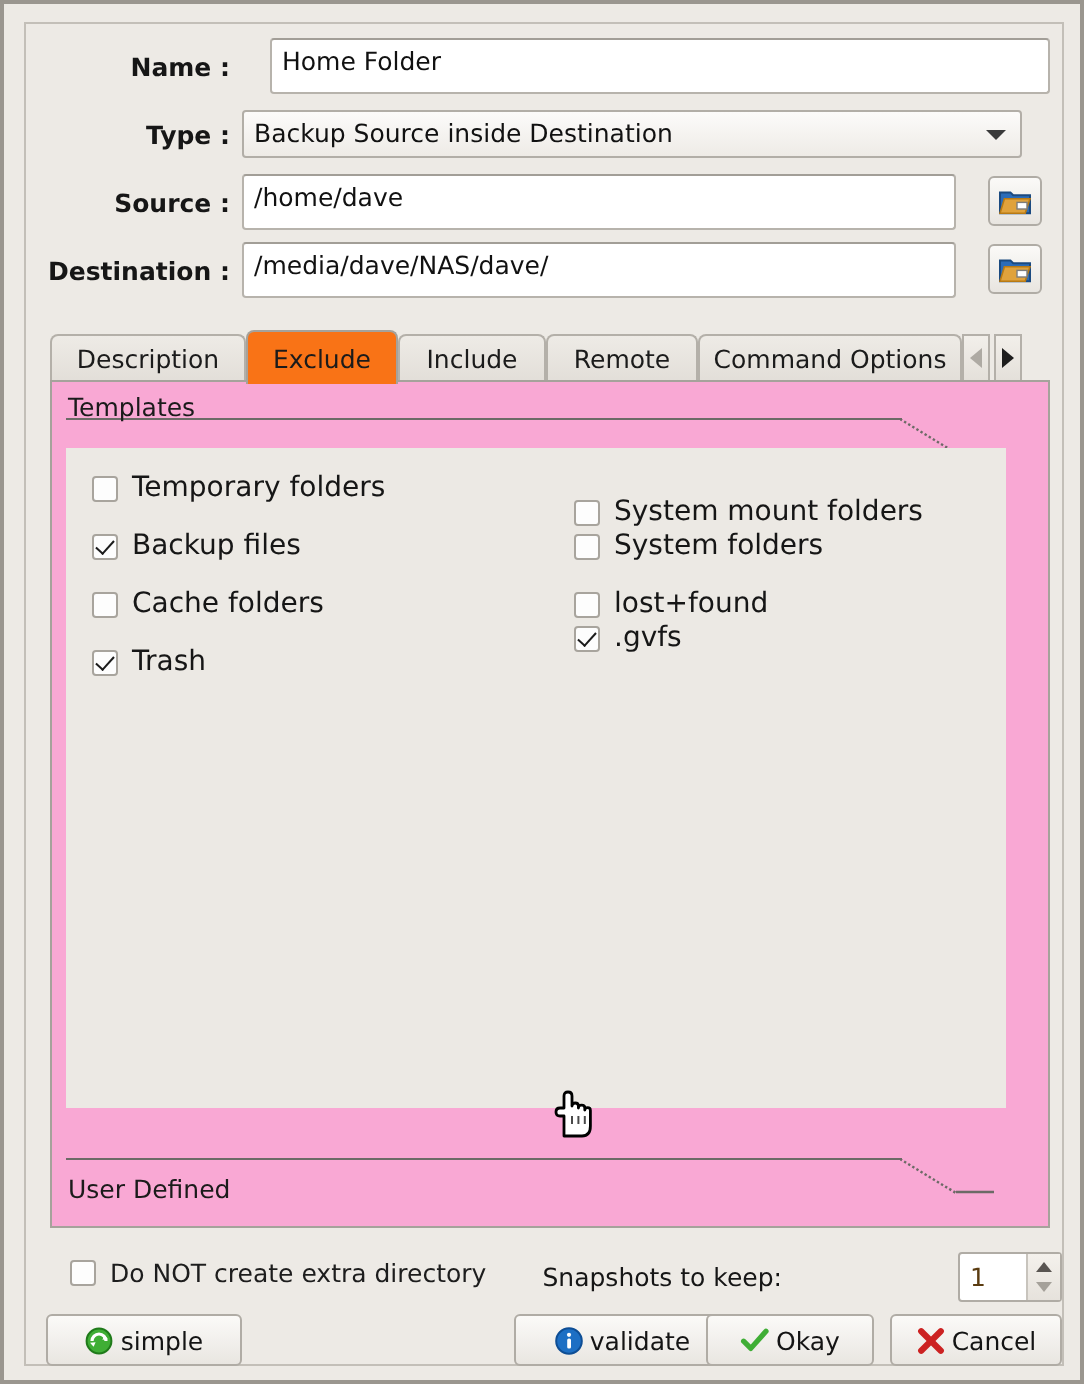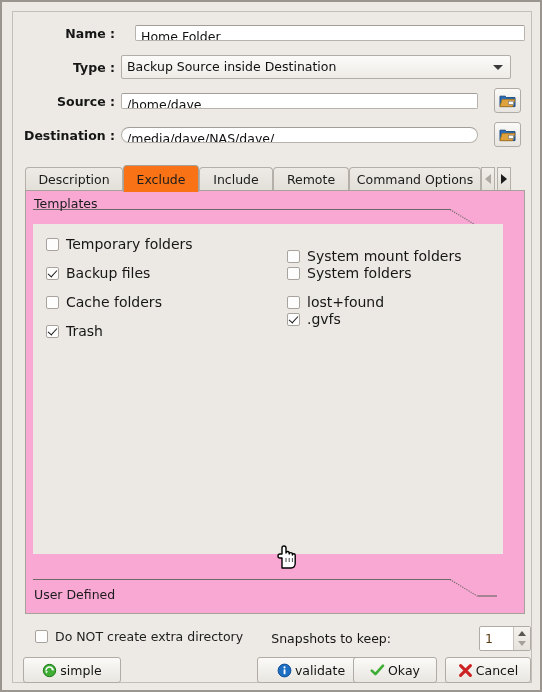--- a/index.html
+++ b/index.html
@@ -48,21 +48,21 @@
     text-align: right;
     padding-right: 6px;
     font-weight: bold;
     font-size: 12.5px;
     color: #161616;
     box-sizing: border-box;
     white-space: nowrap;
   }
   .txt {
     box-sizing: border-box;
-    height: 16px;
+    height: 28px;
     background: #ffffff;
     border: 1px solid #b7b3ac;
     border-top-color: #a29e97;
     border-radius: 2px;
     padding: 0 5px;
     font-family: "DejaVu Sans", sans-serif;
     font-size: 12.5px;
     color: #111;
     line-height: 22px;
     white-space: nowrap;
@@ -328,21 +328,21 @@
     <div class="browse-btn" style="left:481px; top:76px;">
       <svg width="17" height="15" viewBox="0 0 17 15">
         <path d="M1 3.2 L6.2 3.2 L7.6 4.6 L16 4.6 L16 13.6 L1 13.6 Z" fill="#2b6cb8" stroke="#1b4a80" stroke-width="1"></path>
         <path d="M3.2 6.4 L16 6.4 L13.6 13.6 L1 13.6 Z" fill="#e0a23c" stroke="#b87a14" stroke-width="0.8"></path>
         <rect x="9.5" y="8.2" width="5" height="3.3" fill="#ffffff" stroke="#7d7d7d" stroke-width="0.7"></rect>
       </svg>
     </div>
 
     <div class="form-row" style="top:110px;">
       <div class="form-label">Destination :</div>
-      <div class="txt" style="width:357px;border-radius:12px;">/media/dave/NAS/dave/</div>
+      <div class="txt" style="width:357px;">/media/dave/NAS/dave/</div>
     </div>
     <div class="browse-btn" style="left:481px; top:110px;">
       <svg width="17" height="15" viewBox="0 0 17 15">
         <path d="M1 3.2 L6.2 3.2 L7.6 4.6 L16 4.6 L16 13.6 L1 13.6 Z" fill="#2b6cb8" stroke="#1b4a80" stroke-width="1"></path>
         <path d="M3.2 6.4 L16 6.4 L13.6 13.6 L1 13.6 Z" fill="#e0a23c" stroke="#b87a14" stroke-width="0.8"></path>
         <rect x="9.5" y="8.2" width="5" height="3.3" fill="#ffffff" stroke="#7d7d7d" stroke-width="0.7"></rect>
       </svg>
     </div>
 
     <div id="tabstrip">

